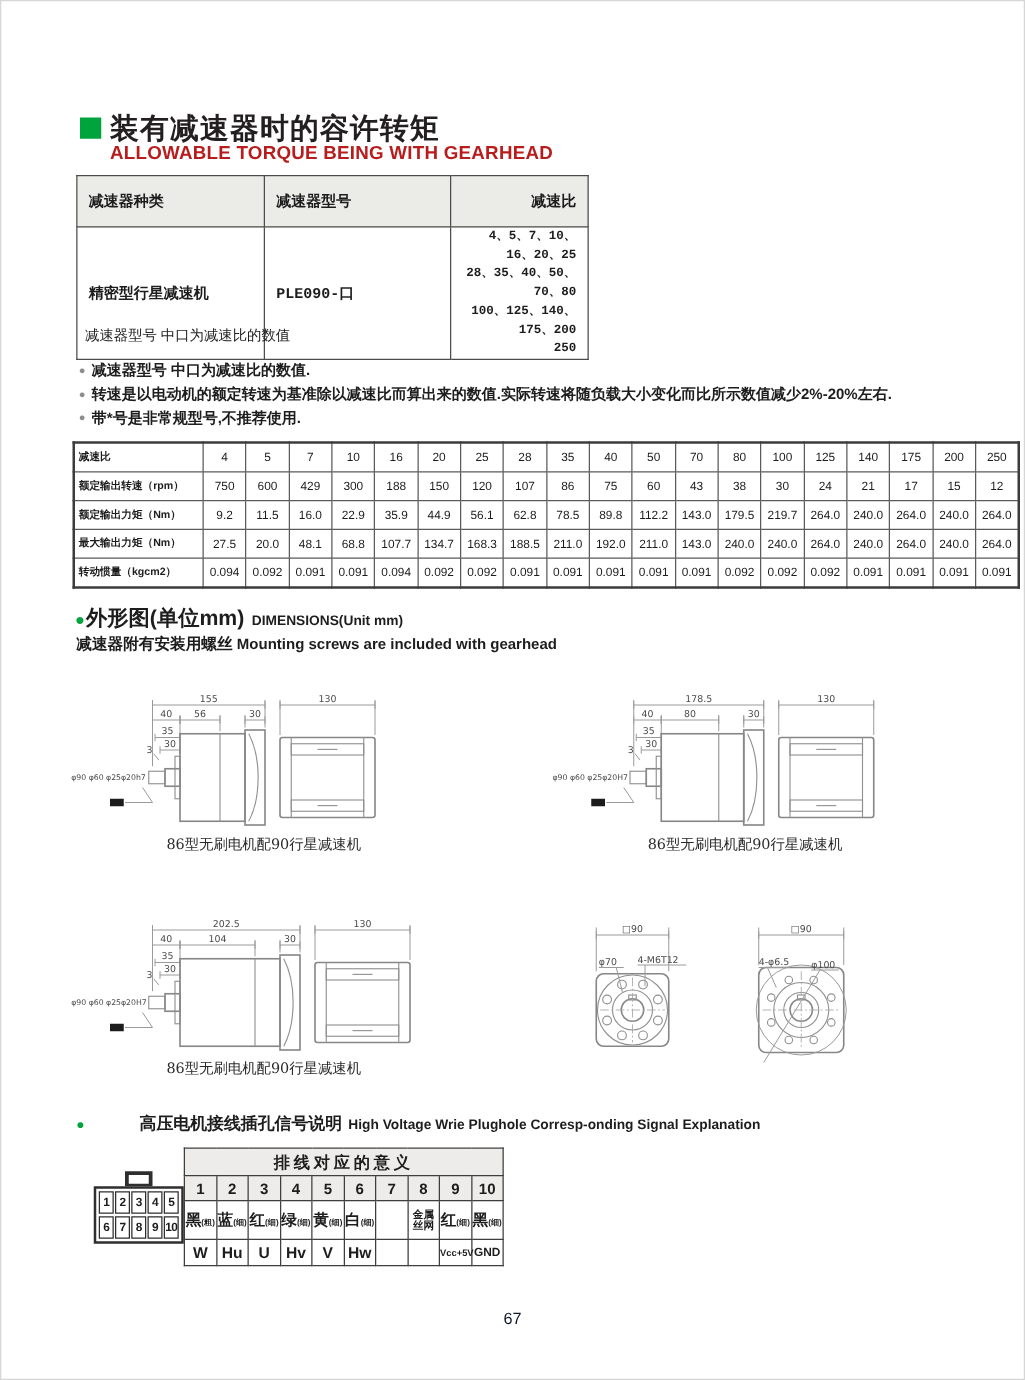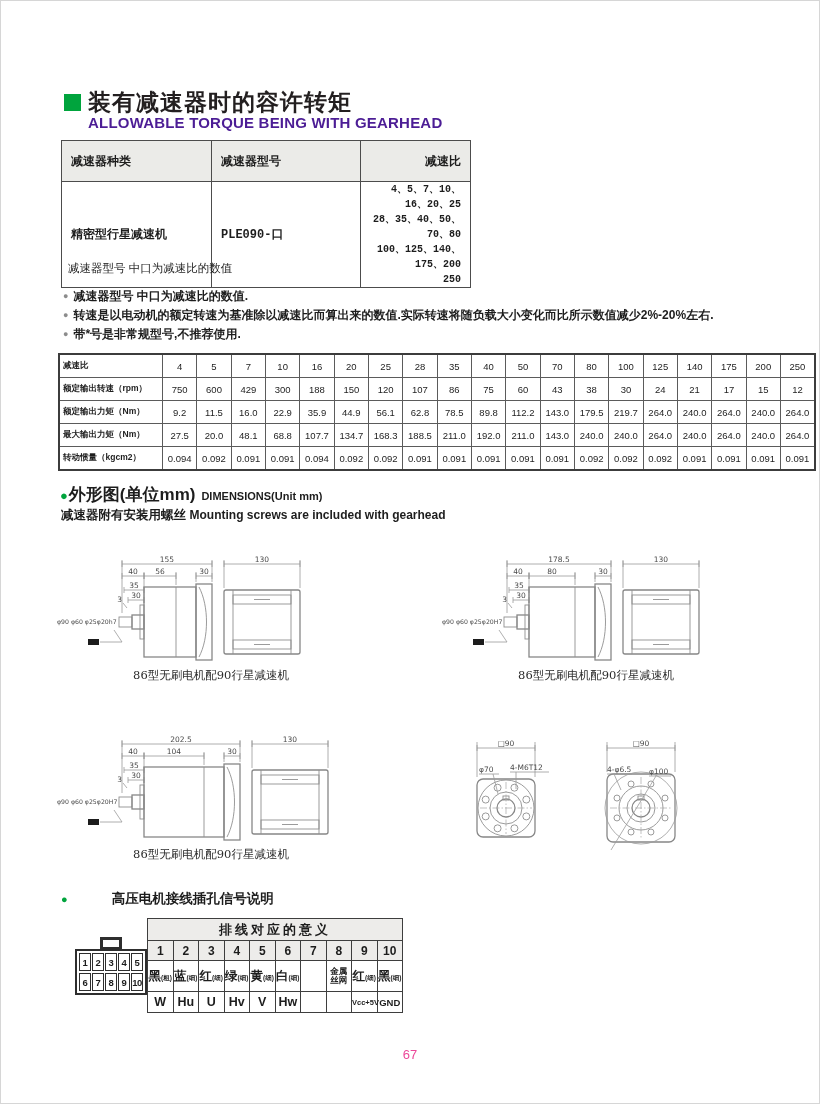--- a/index.html
+++ b/index.html
@@ -3,21 +3,21 @@
 <meta charset="utf-8">
 <style>
   html,body{margin:0;padding:0;background:#fff;}
   .page{position:relative;width:820px;height:1104px;background:#fff;border:1px solid #d6d6d6;box-sizing:border-box;
         font-family:"Liberation Sans","DejaVu Sans",sans-serif;color:#1d1d1d;overflow:hidden;}
 
   
   .title-row{position:absolute;left:63px;top:86px;display:flex;align-items:center;gap:7px;}
   .title-sq{width:17px;height:17px;display:inline-block;}
   .title-zh{font-size:23px;font-weight:bold;letter-spacing:1px;color:#231f20;white-space:nowrap;}
-  .title-en{position:absolute;left:87px;top:113px;font-size:15px;font-weight:bold;letter-spacing:0.2px;color:#4c1d95;}
+  .title-en{position:absolute;left:87px;top:113px;font-size:15px;font-weight:bold;letter-spacing:0.2px;color:#b91c1c;}
 
   table{border-collapse:collapse;}
 
   
   .gtable{position:absolute;left:60px;top:139px;width:410px;table-layout:fixed;}
   .gtable td{border:1.5px solid #4c4c4c;font-size:12px;}
   .gtable .hrow td{background:#ebebe8;height:40px;padding:0 9px;font-weight:bold;}
   .gtable .hrow .ra{text-align:right;}
   .gtable .brow td{height:71px;padding:0 9px;font-weight:bold;vertical-align:middle;font-family:Liberation Mono, monospace;}
   .gtable .ratios{font-size:10px;line-height:15px;text-align:right;padding:0 6px;}
@@ -73,21 +73,21 @@
   .sigtable .srow td.gnd{font-size:9.5px;}
 
   
   .conn{position:absolute;left:74px;top:936px;width:72px;}
   .conn-tab{width:22px;height:13px;border:3px solid #2e2e2e;box-sizing:border-box;margin:0 auto;}
   .conn-body{border:2.5px solid #2e2e2e;padding:2px;display:flex;flex-direction:column;gap:2px;margin-top:-1px;background:#fff;}
   .conn-row{display:flex;gap:1px;justify-content:center;}
   .conn-cell{width:11.5px;height:16px;border:1.5px solid #2e2e2e;font-size:9.5px;font-weight:bold;
              display:flex;align-items:center;justify-content:center;letter-spacing:-0.5px;}
 
-  .footer{position:absolute;left:0;top:1046px;width:100%;text-align:center;font-size:13px;color:#ec4899;}
+  .footer{position:absolute;left:0;top:1046px;width:100%;text-align:center;font-size:13px;color:#0f172a;}
 </style>
 </head>
 <body>
 
 <div class="page">
 
   <div class="title-row">
     <span class="title-sq" style="background-color: rgb(0, 164, 61);"></span>
     <span class="title-zh">装有减速器时的容许转矩</span>
   </div>
@@ -480,20 +480,21 @@
       <line x1="200" y1="48" x2="155" y2="122" class="dl"></line>
     </svg>
 
   <div class="cap" style="left:85px;top:667px">86型无刷电机配90行星减速机</div>
   <div class="cap" style="left:470px;top:667px">86型无刷电机配90行星减速机</div>
   <div class="cap" style="left:85px;top:846px">86型无刷电机配90行星减速机</div>
 
   <div class="hvhead">
     <span class="b" style="color: rgb(0, 164, 61);">●</span>
     <span class="zh">高压电机接线插孔信号说明</span>
+    <span class="en">High Voltage Wrie Plughole Corresp-onding Signal Explanation</span>
   </div>
 
   <div class="conn">
     <div class="conn-tab"></div>
     <div class="conn-body">
         <div class="conn-row">
           <div class="conn-cell">1</div>
           <div class="conn-cell">2</div>
           <div class="conn-cell">3</div>
           <div class="conn-cell">4</div>

